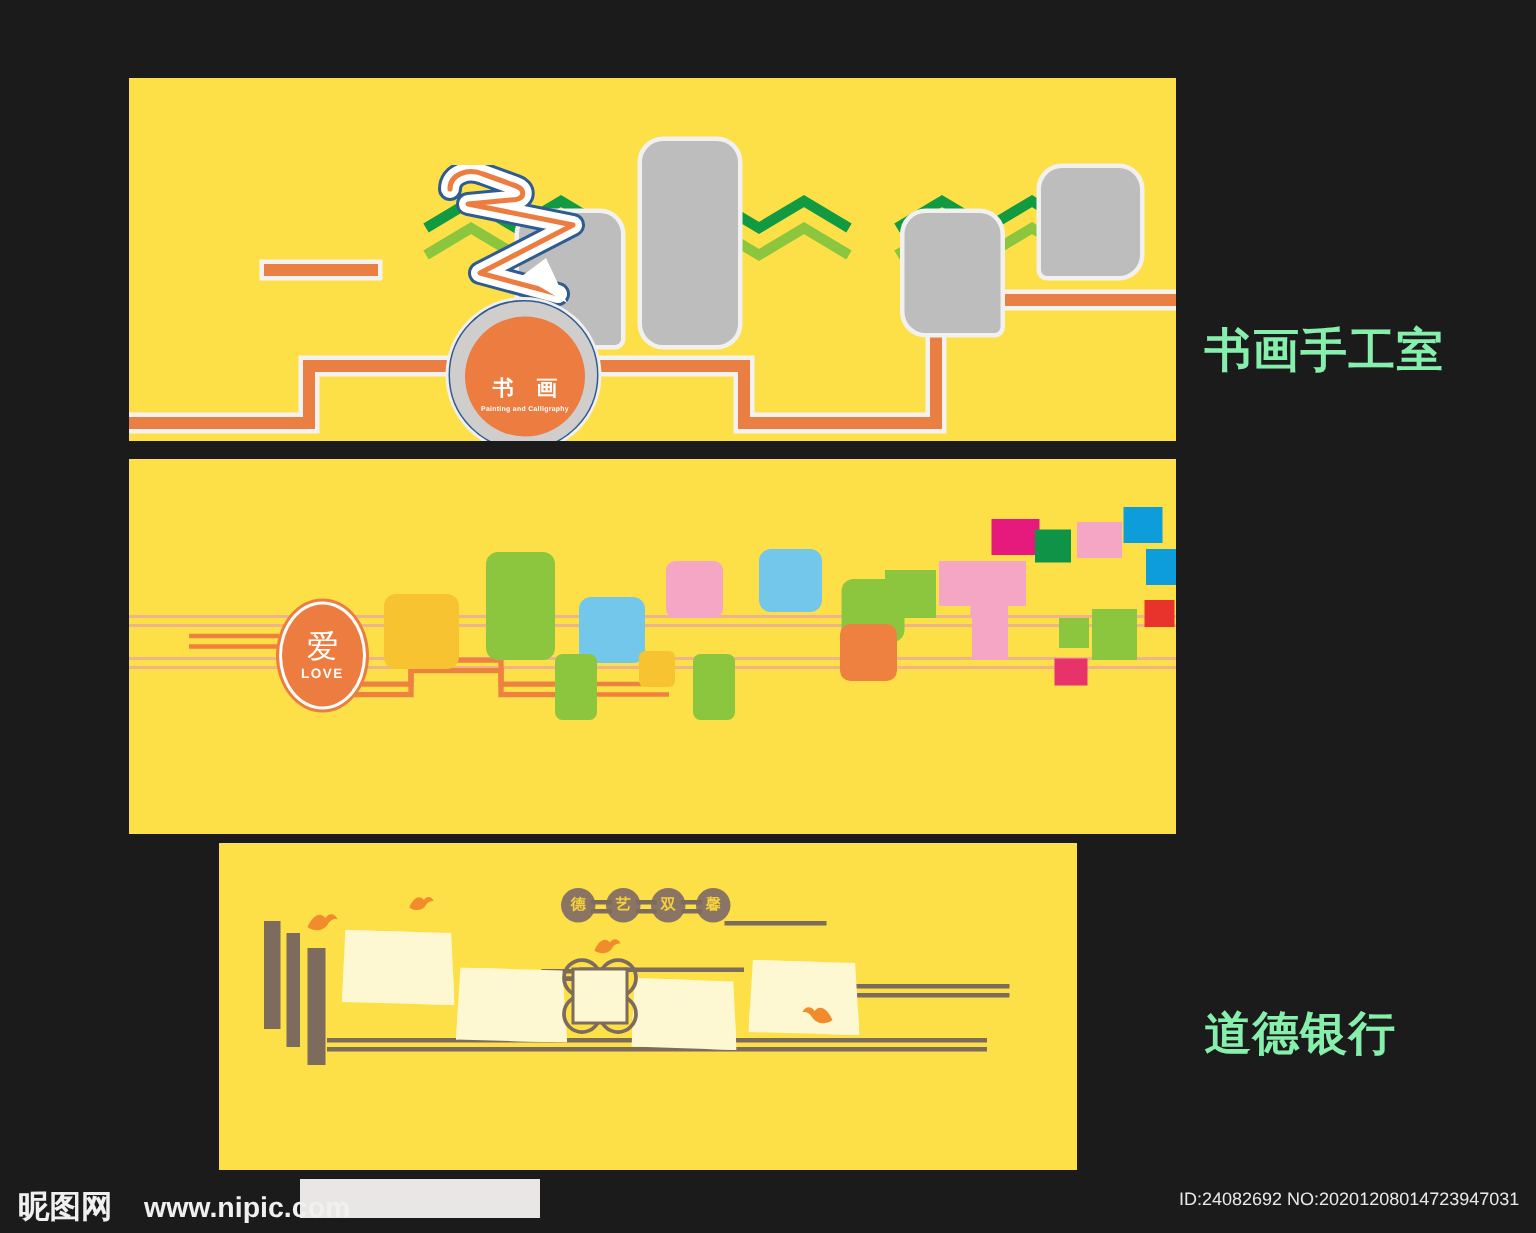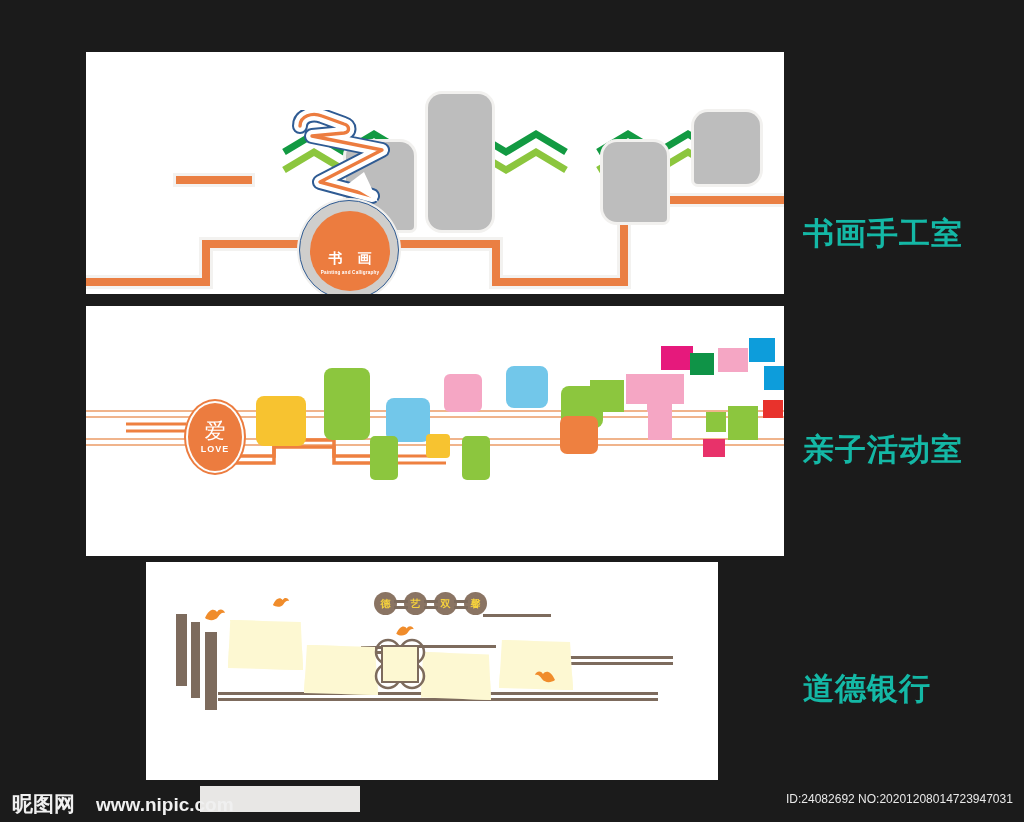--- a/index.html
+++ b/index.html
@@ -10,31 +10,31 @@
     background: #1b1b1b;
     font-family: "Liberation Sans", "DejaVu Sans", sans-serif;
     overflow: hidden;
     position: relative;
   }
   .stage { position: absolute; inset: 0; }
 
   
   .panel {
     position: absolute;
-    background: #ffffff;
+    background: #fde047;
     overflow: hidden;
   }
   #panel-1 { left: 86px;  top: 52px;  width: 698px; height: 242px; }
   #panel-2 { left: 86px;  top: 306px; width: 698px; height: 250px; }
   #panel-3 { left: 146px; top: 562px; width: 572px; height: 218px; }
 
   
   .caption {
     position: absolute;
-    color: #14b8a6;
+    color: #86efac;
     font-size: 31px;
     font-weight: bold;
     letter-spacing: 1px;
     white-space: nowrap;
     font-family: "DejaVu Sans", "Liberation Sans", sans-serif;
   }
   #caption-1 { left: 803px; top: 213px; }
   #caption-2 { left: 803px; top: 429px; }
   #caption-3 { left: 803px; top: 668px; text-align: right; }
 
@@ -292,21 +292,20 @@
     </svg>
     <svg class="p3-bird" style="left:126px;top:34px" width="18" height="13" viewBox="0 0 22 16">
       <path d="M1 11 C5 2 10 1 13 5 C15 1 20 2 21 6 C18 5 16 7 14 10 C11 14 5 14 1 11 Z" fill="#f08c2b"></path>
     </svg>
     <svg class="p3-bird" style="left:388px;top:107px" width="22" height="16" viewBox="0 0 22 16">
       <path d="M21 11 C17 2 12 1 9 5 C7 1 2 2 1 6 C4 5 6 7 8 10 C11 14 17 14 21 11 Z" fill="#f08c2b"></path>
     </svg>
   </div>
 
   <div class="caption" id="caption-1">书画手工室</div>
-  <div class="caption" id="caption-2">亲子活动室</div>
   <div class="caption" id="caption-3">道德银行</div>
 
   <div id="watermark-bar"></div>
   <div id="watermark">
     <span class="wm-cn">昵图网</span>
     <span class="wm-url">www.nipic.com</span>
   </div>
   <div id="id-strip">ID:24082692 NO:20201208014723947031</div>
 
 </div>

